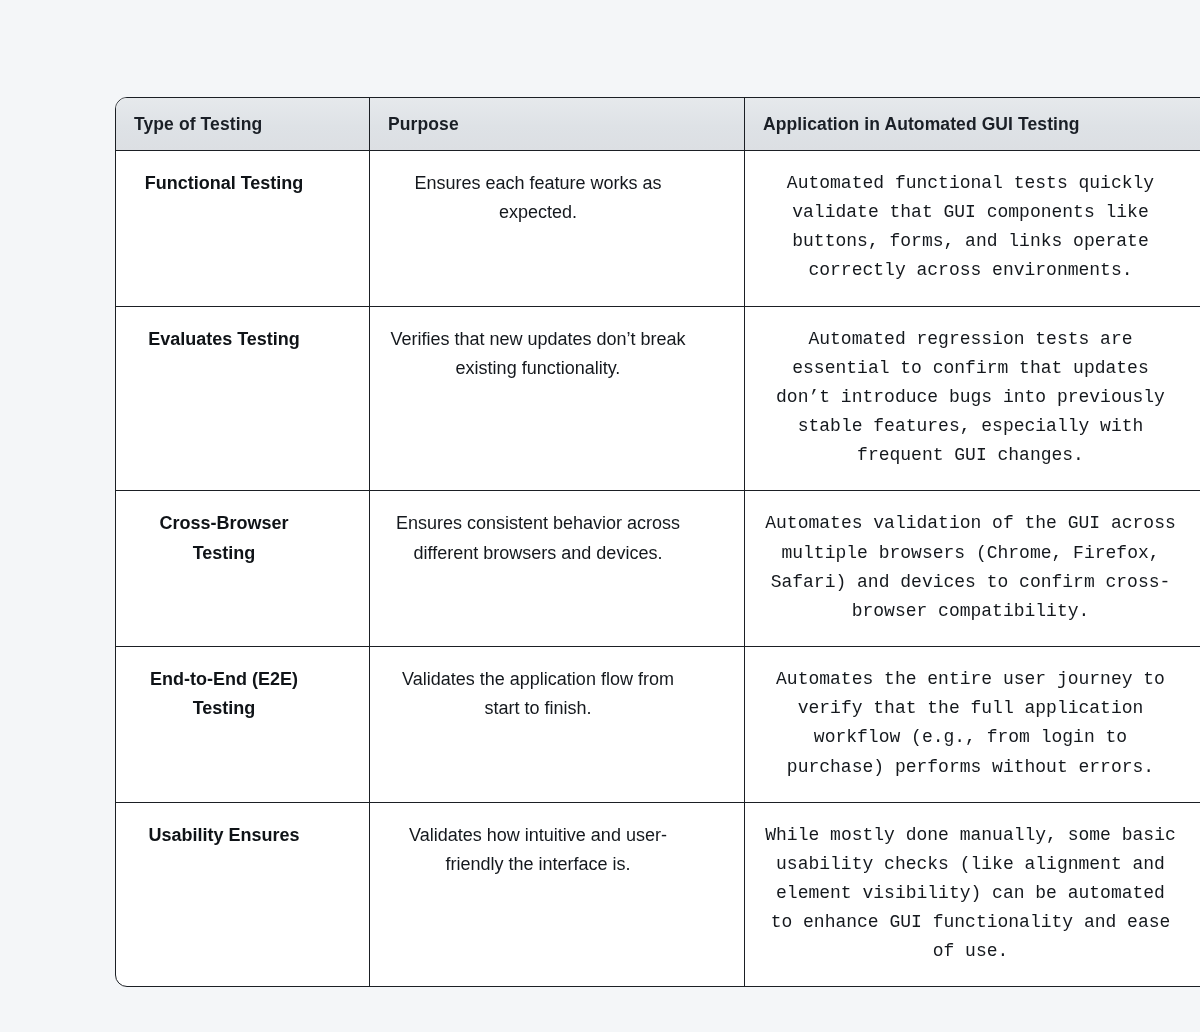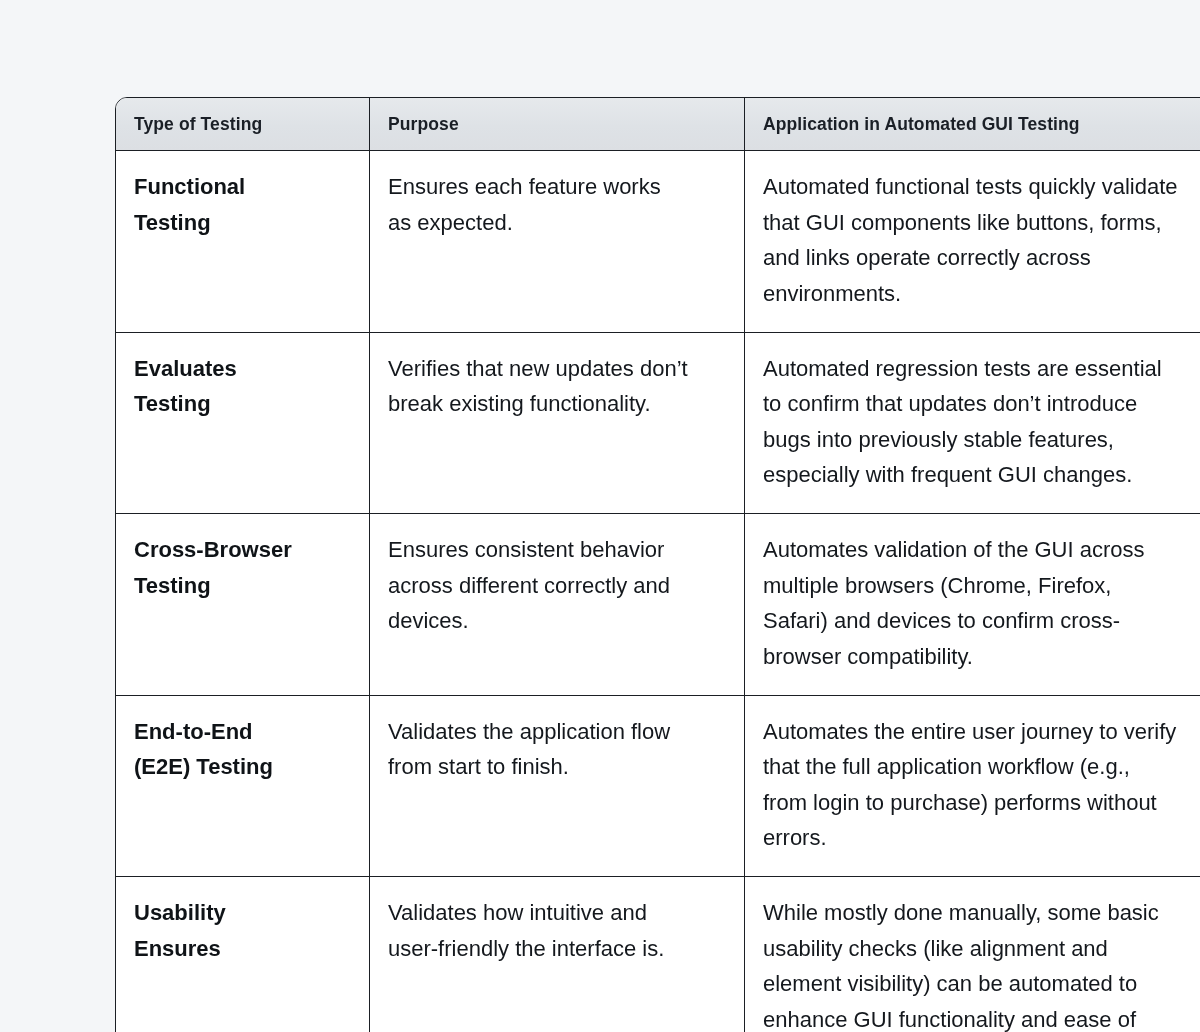--- a/index.html
+++ b/index.html
@@ -59,43 +59,44 @@
   table.data-table thead th.col-application { width: 448px; }
 
   table.data-table thead th + th,
   table.data-table tbody td + td {
     border-left: 1px solid #1b1f24;
   }
 
   table.data-table tbody td {
     padding: 18px 18px 20px 18px;
     vertical-align: top;
-    font-size: 22px;
+    font-size: 18px;
     line-height: 1.62;
     color: #14181d;
     border-bottom: 1px solid #1b1f24;
+    text-align: center;
   }
 
   table.data-table tbody tr:last-child td {
     border-bottom: none;
   }
 
   table.data-table tbody td.cell-type {
     font-weight: bold;
     color: #0f1317;
   }
 
   .cell-text {
     display: block;
     max-width: 100%;
   }
 
   td.cell-type .cell-text { max-width: 180px; }
   td.cell-purpose .cell-text { max-width: 300px; }
-  td.cell-application .cell-text { max-width: 415px; }
+  td.cell-application .cell-text { max-width: 415px; font-family: Liberation Mono, monospace; }
 </style>
 </head>
 <body>
 
 <div class="page">
   <div class="table-wrap">
     <table class="data-table">
       <thead>
         <tr>
           <th class="col-type">Type of Testing</th>
@@ -124,21 +125,21 @@
             </td>
           <td class="cell-application">
               <span class="cell-text">Automated regression tests are essential to confirm that updates don’t introduce bugs into previously stable features, especially with frequent GUI changes.</span>
             </td>
         </tr>
         <tr>
           <td class="cell-type">
               <span class="cell-text">Cross-Browser Testing</span>
             </td>
           <td class="cell-purpose">
-              <span class="cell-text">Ensures consistent behavior across different correctly and devices.</span>
+              <span class="cell-text">Ensures consistent behavior across different browsers and devices.</span>
             </td>
           <td class="cell-application">
               <span class="cell-text">Automates validation of the GUI across multiple browsers (Chrome, Firefox, Safari) and devices to confirm cross-browser compatibility.</span>
             </td>
         </tr>
         <tr>
           <td class="cell-type">
               <span class="cell-text">End-to-End (E2E) Testing</span>
             </td>
           <td class="cell-purpose">

